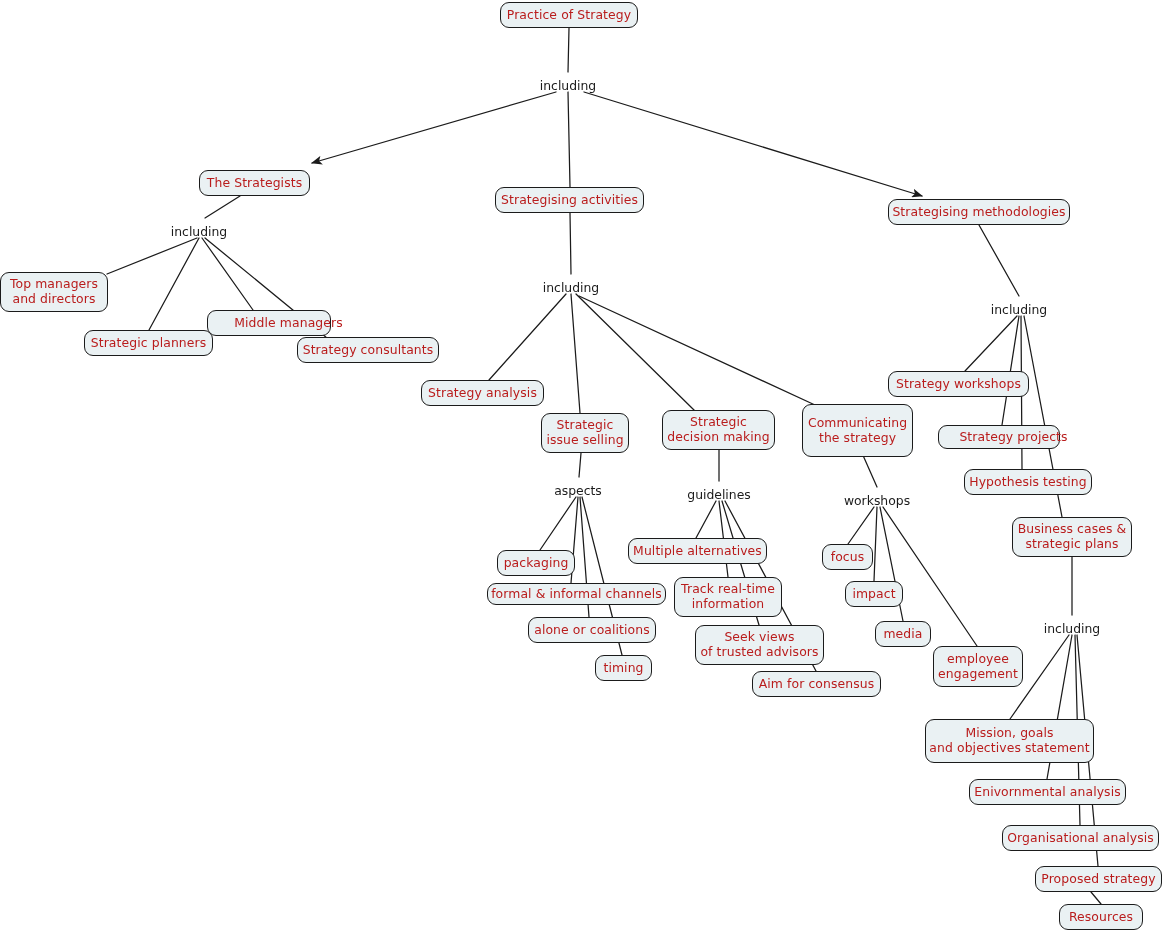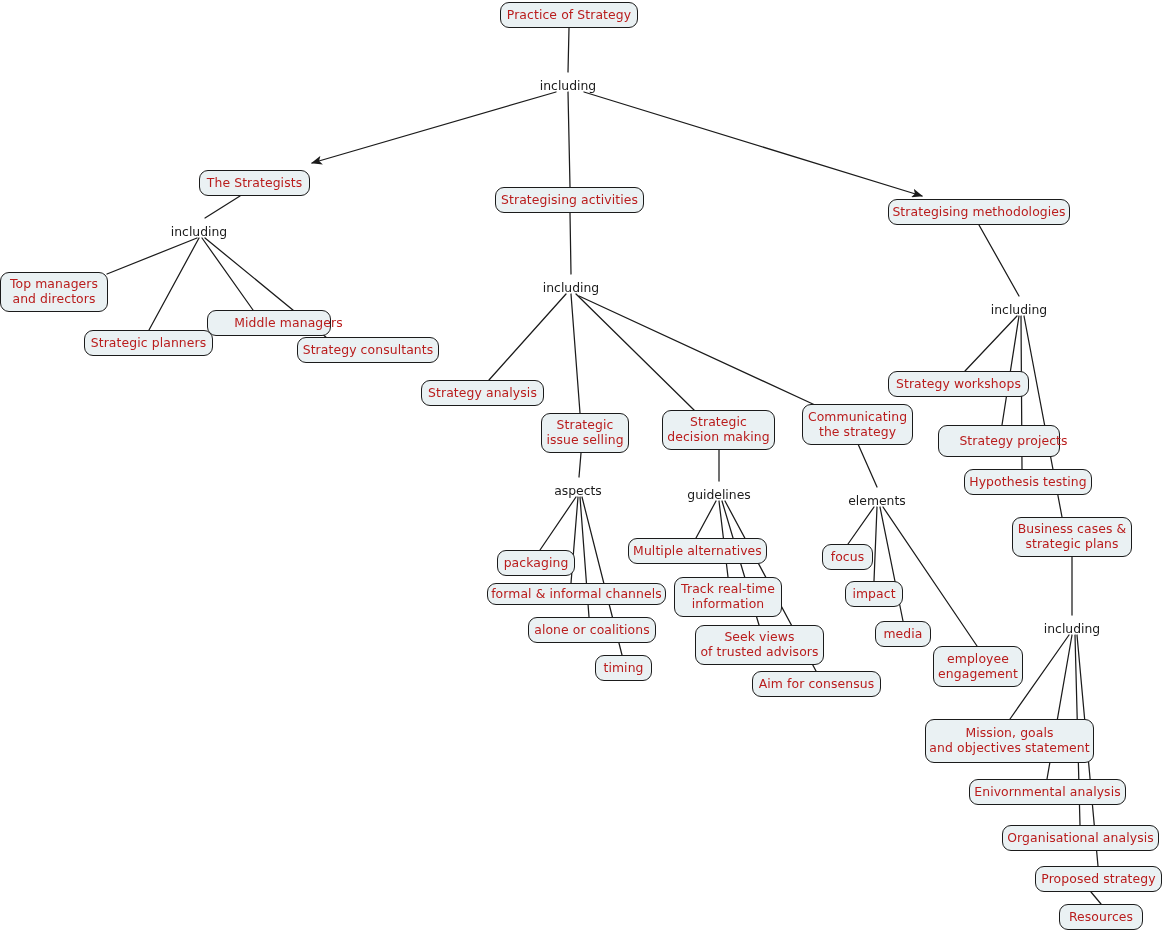--- a/index.html
+++ b/index.html
@@ -115,24 +115,24 @@
       <div class="node" style="left: 0px; top: 272px; width: 108px; height: 40px;">Top managers
 and directors</div>
       <div class="node" style="left: 84px; top: 330px; width: 129px; height: 26px;">Strategic planners</div>
       <div class="node" style="left: 207px; top: 310px; width: 124px; height: 26px; padding-left: 46px;">Middle managers</div>
       <div class="node" style="left: 297px; top: 337px; width: 142px; height: 26px;">Strategy consultants</div>
       <div class="node" style="left: 421px; top: 380px; width: 123px; height: 26px;">Strategy analysis</div>
       <div class="node" style="left: 541px; top: 413px; width: 88px; height: 40px;">Strategic
 issue selling</div>
       <div class="node" style="left: 662px; top: 410px; width: 113px; height: 40px;">Strategic
 decision making</div>
-      <div class="node" style="left: 802px; top: 404px; width: 111px; height: 41px;">Communicating
+      <div class="node" style="left: 802px; top: 404px; width: 111px; height: 53px;">Communicating
 the strategy</div>
       <div class="node" style="left: 888px; top: 371px; width: 141px; height: 26px;">Strategy workshops</div>
-      <div class="node" style="left: 938px; top: 425px; width: 122px; height: 32px; padding-left: 36px;">Strategy projects</div>
+      <div class="node" style="left: 938px; top: 425px; width: 122px; height: 24px; padding-left: 36px;">Strategy projects</div>
       <div class="node" style="left: 964px; top: 469px; width: 128px; height: 26px;">Hypothesis testing</div>
       <div class="node" style="left: 1012px; top: 517px; width: 120px; height: 40px;">Business cases &amp;
 strategic plans</div>
       <div class="node" style="left: 497px; top: 550px; width: 78px; height: 26px;">packaging</div>
       <div class="node" style="left: 487px; top: 583px; width: 179px; height: 22px;">formal &amp; informal channels</div>
       <div class="node" style="left: 528px; top: 617px; width: 128px; height: 26px;">alone or coalitions</div>
       <div class="node" style="left: 595px; top: 655px; width: 57px; height: 26px;">timing</div>
       <div class="node" style="left: 628px; top: 538px; width: 139px; height: 26px;">Multiple alternatives</div>
       <div class="node" style="left: 674px; top: 577px; width: 108px; height: 40px;">Track real-time
 information</div>
@@ -151,17 +151,17 @@
       <div class="node" style="left: 1035px; top: 866px; width: 127px; height: 26px;">Proposed strategy</div>
       <div class="node" style="left: 1059px; top: 904px; width: 84px; height: 26px;">Resources</div>
     </div>
   <div id="label-layer">
       <div class="linklabel" style="left: 568px; top: 79px;">including</div>
       <div class="linklabel" style="left: 199px; top: 225px;">including</div>
       <div class="linklabel" style="left: 571px; top: 281px;">including</div>
       <div class="linklabel" style="left: 1019px; top: 303px;">including</div>
       <div class="linklabel" style="left: 578px; top: 484px;">aspects</div>
       <div class="linklabel" style="left: 719px; top: 488px;">guidelines</div>
-      <div class="linklabel" style="left: 877px; top: 494px;">elements</div>
+      <div class="linklabel" style="left: 877px; top: 494px;">workshops</div>
       <div class="linklabel" style="left: 1072px; top: 622px;">including</div>
     </div>
 
 </div>
 
 </body></html>

